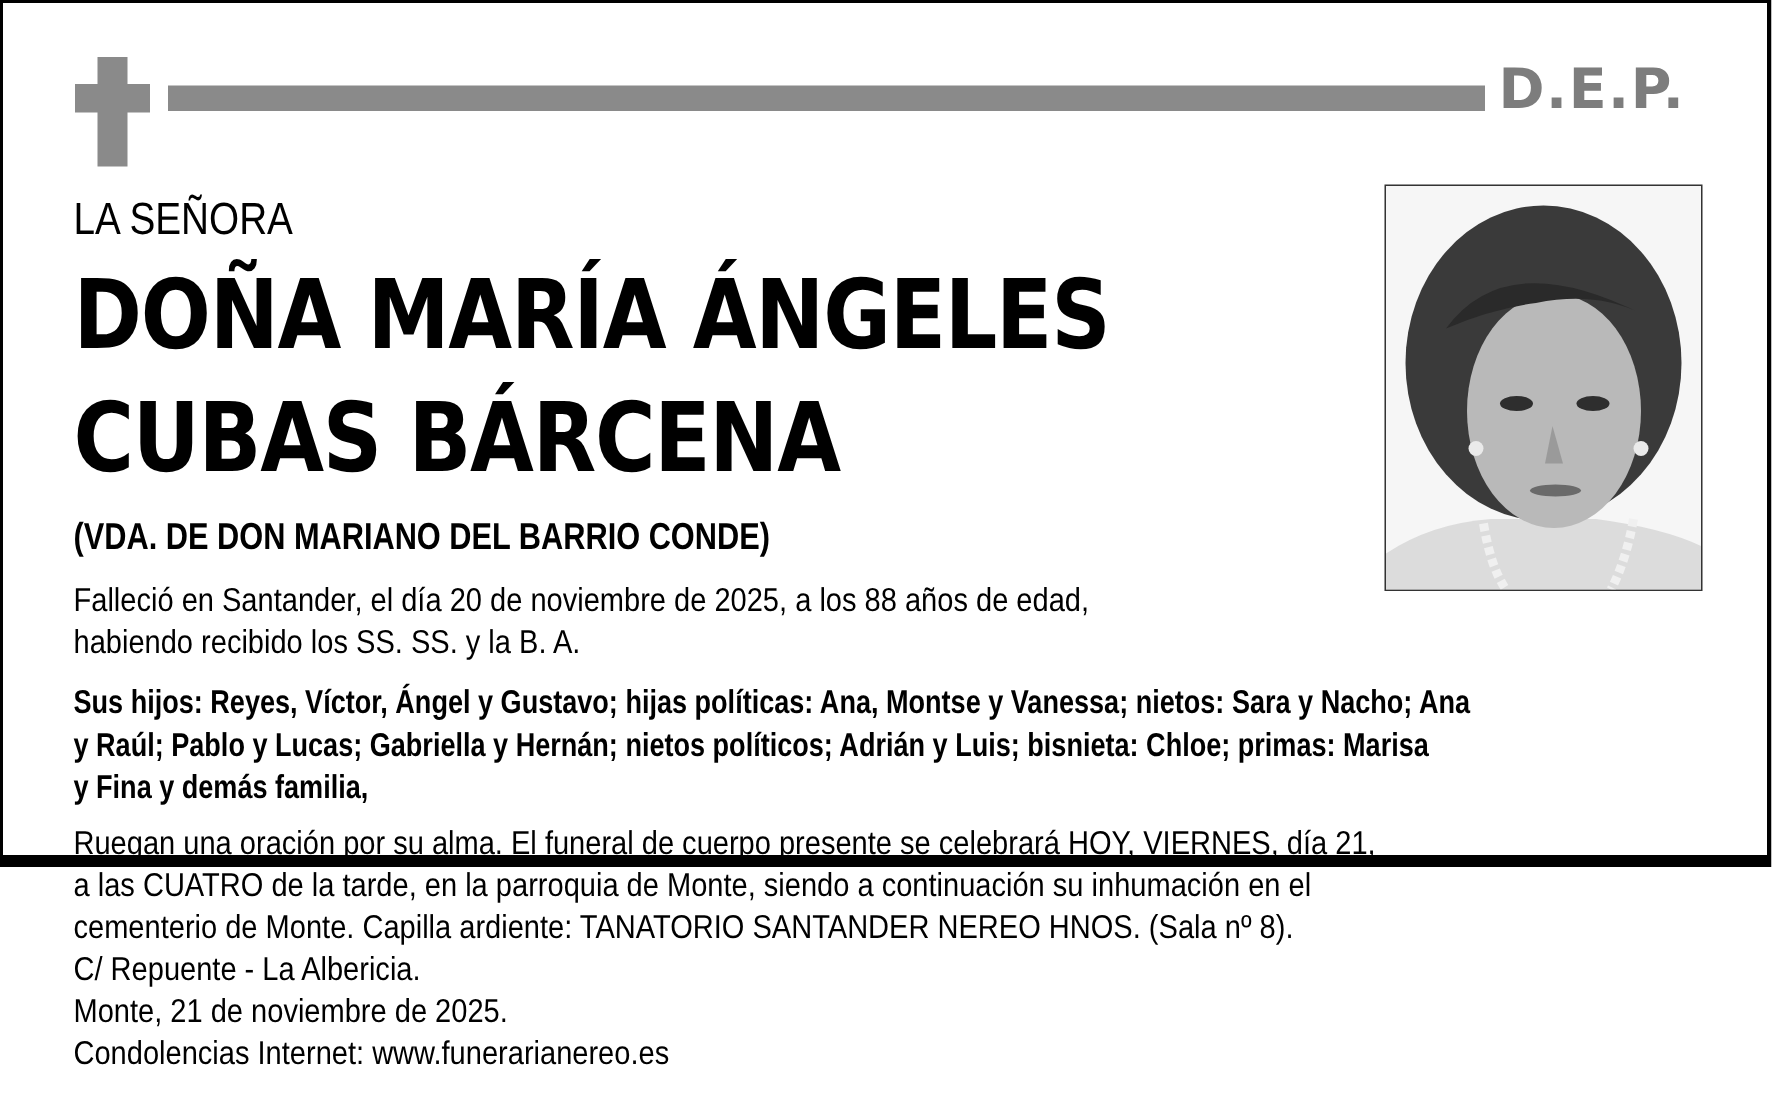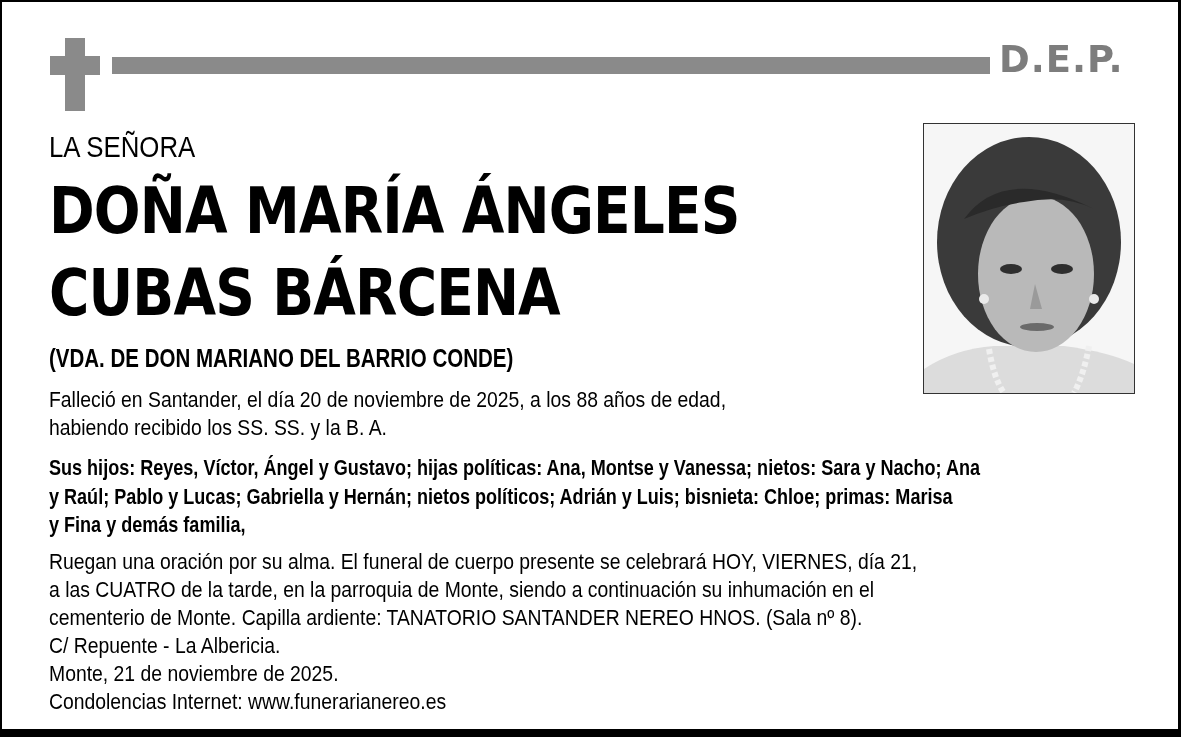--- a/index.html
+++ b/index.html
@@ -1,18 +1,18 @@
 <!DOCTYPE html>
 <html><head>
   <meta charset="utf-8">
   <style>
     html, body { margin: 0; padding: 0; background: #ffffff; }
     body { width: 1181px; height: 737px; position: relative; overflow: hidden; }
     .frame {
-      position: absolute; left: 0; top: 0; width: 1181px; height: 737px;
+      position: absolute; left: 0; top: 0; width: 1181px; height: 578px;
       box-sizing: border-box;
       border-top: 2px solid #000; border-left: 2px solid #000;
       border-right: 3px solid #000; border-bottom: 8px solid #000;
       background: #fff;
     }
     .cross-v { position: absolute; left: 63px; top: 36px; width: 20px; height: 73px; background: #8a8a8a; }
     .cross-h { position: absolute; left: 48px; top: 54px; width: 50px; height: 19px; background: #8a8a8a; }
     .rule-bar { position: absolute; left: 110px; top: 55px; width: 878px; height: 17px; background: #8a8a8a; }
     .dep {
       position: absolute; left: 997px; top: 36px;

